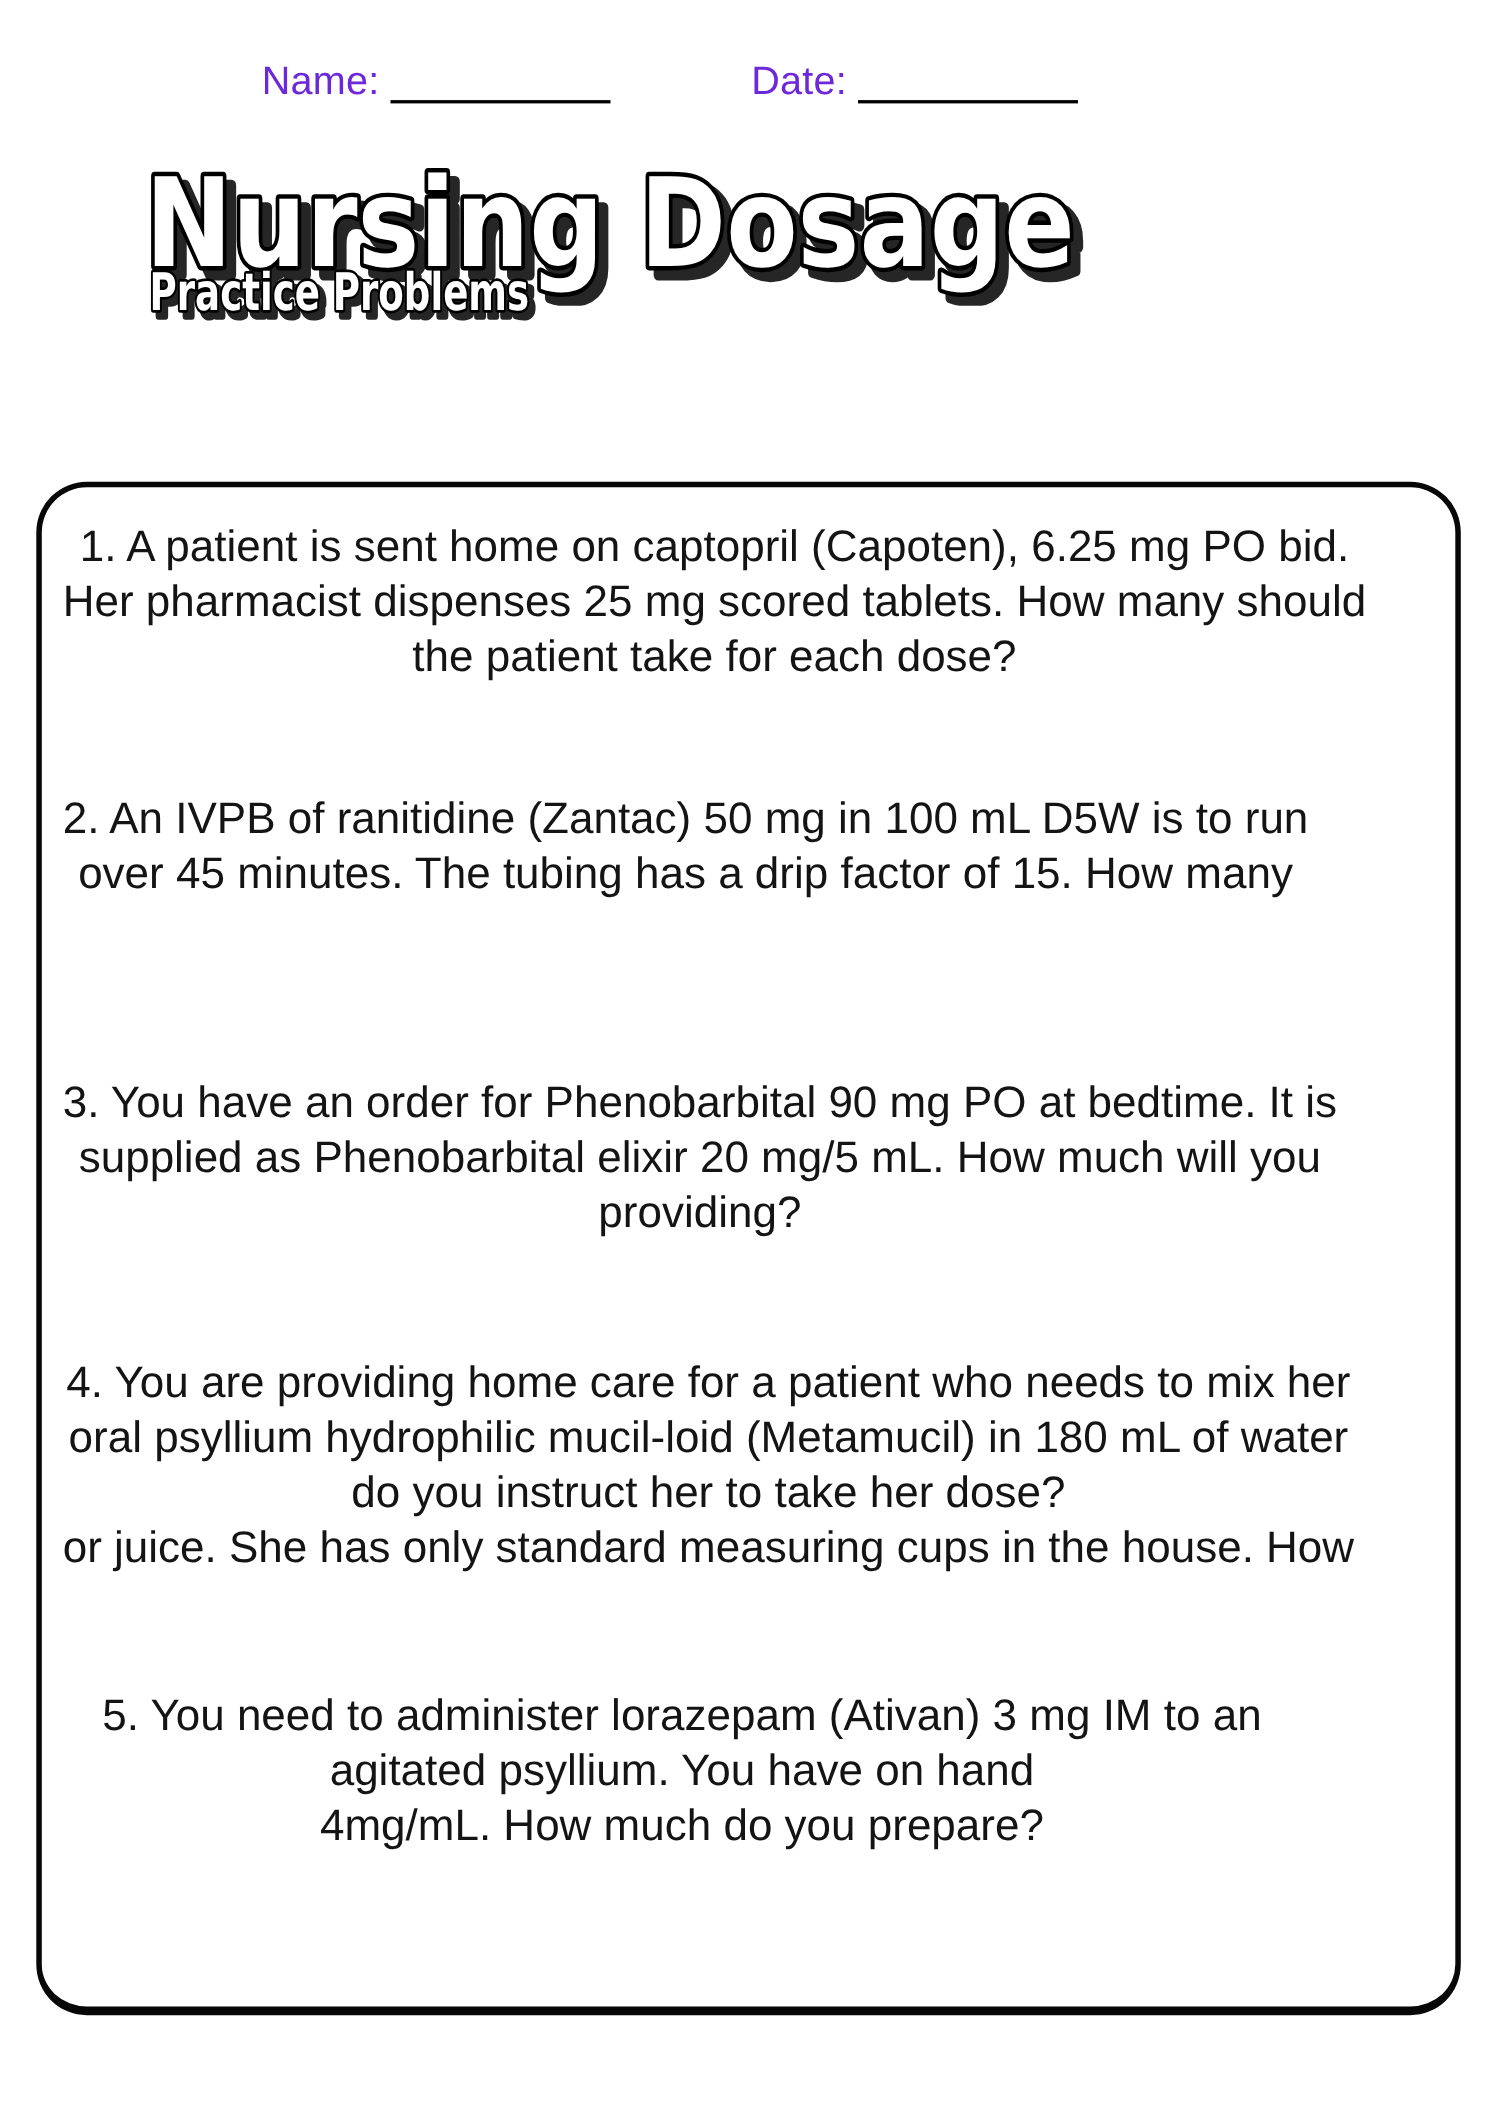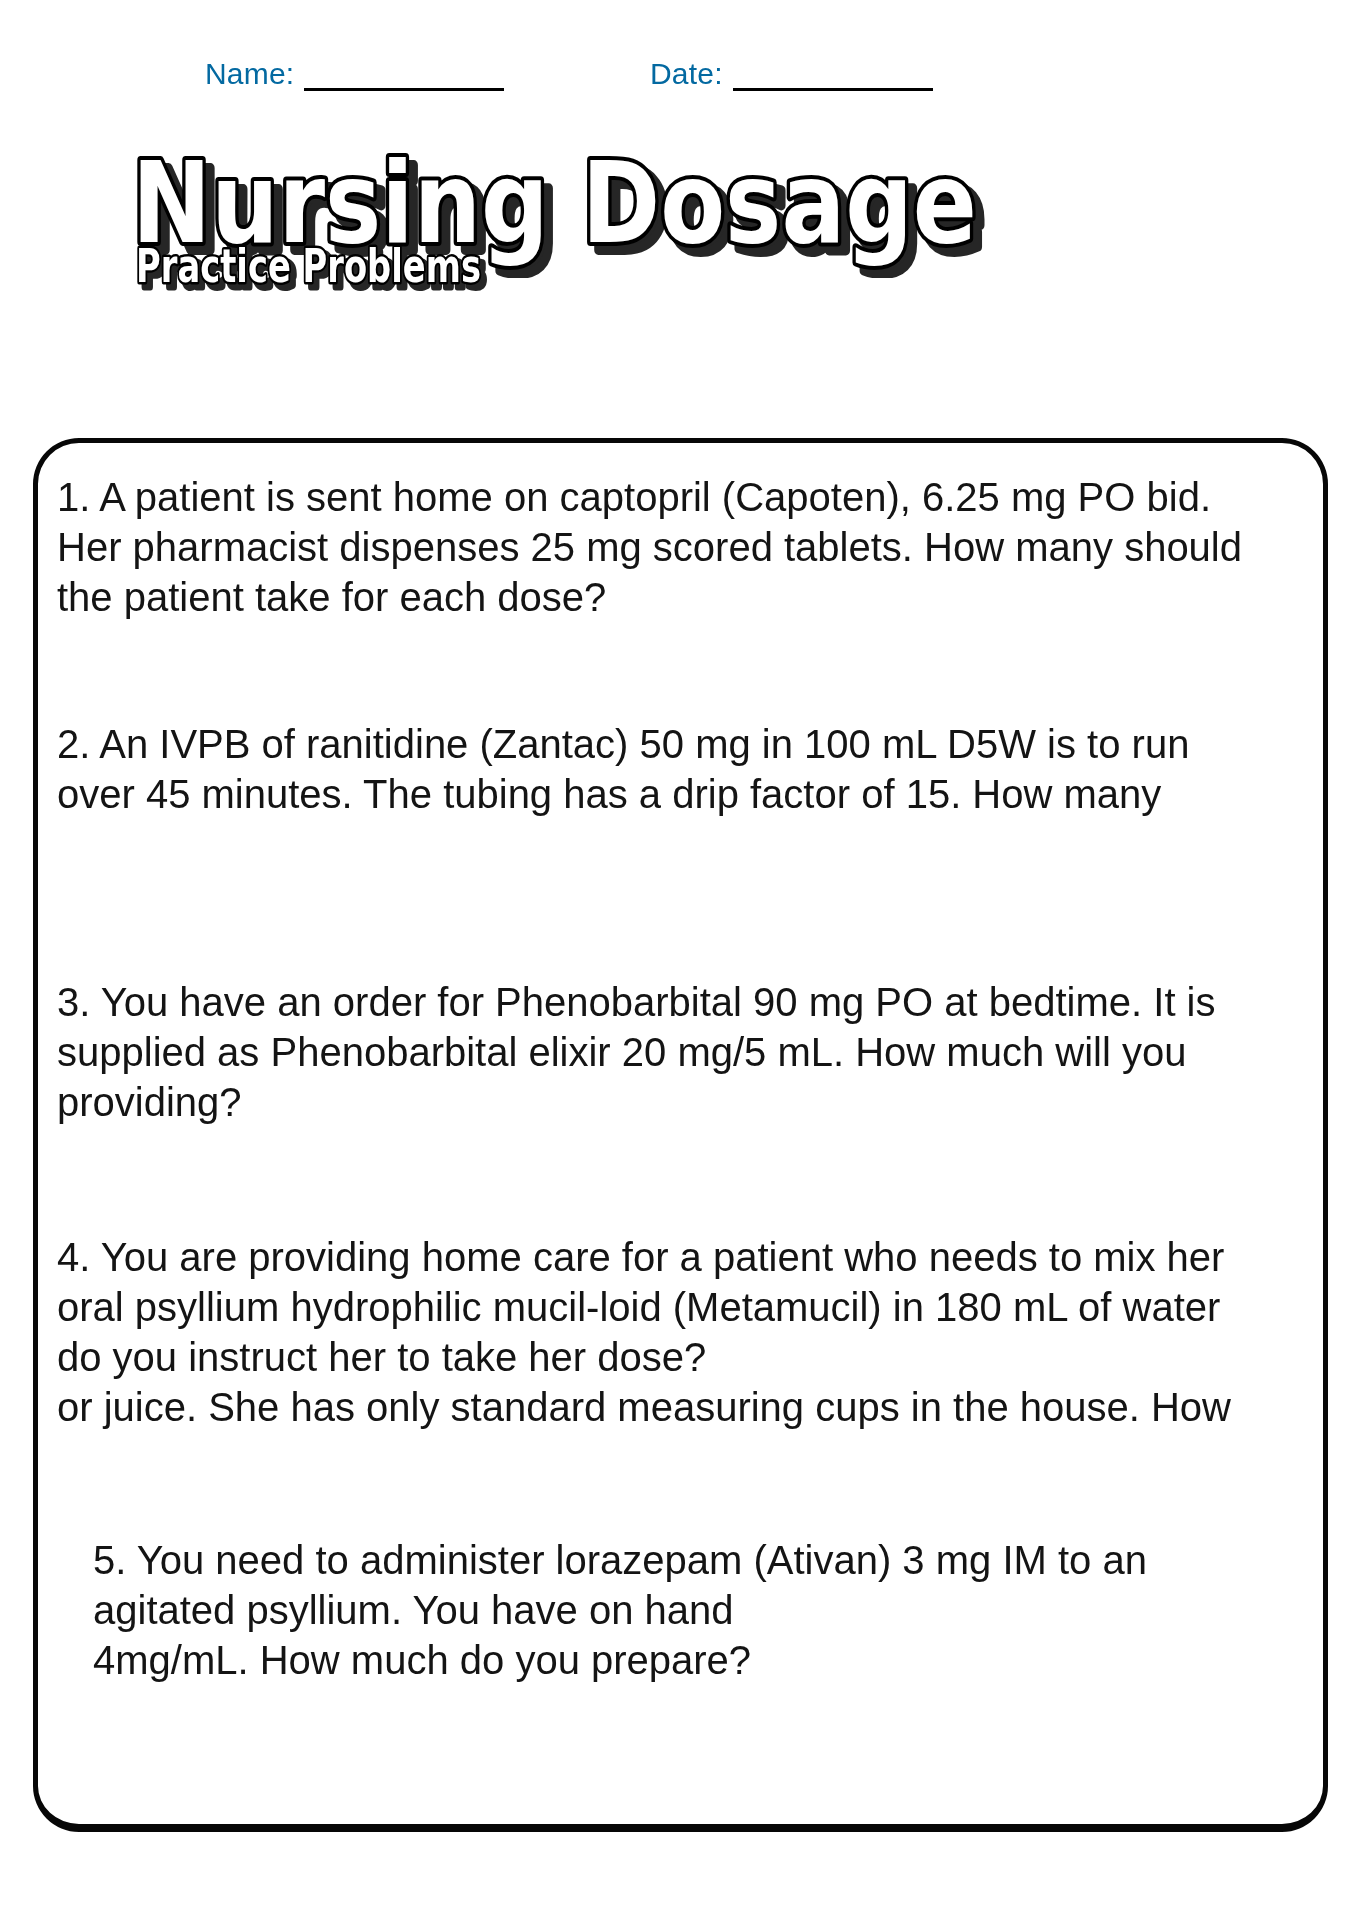--- a/index.html
+++ b/index.html
@@ -13,24 +13,25 @@
     position: relative;
     overflow: hidden;
     font-family: "Liberation Sans", sans-serif;
     color: #121212;
   }
 
   
   .field {
     position: absolute;
     top: 52px;
-    font-size: 30px;
+    font-size: 36px;
     letter-spacing: 0.2px;
     white-space: nowrap;
-    color: #0369a1;
+    color: #6d28d9;
+    margin-left: 33px;
   }
   .field.name { left: 205px; }
   .field.date { left: 650px; }
   .blank-line {
     display: inline-block;
     width: 200px;
     height: 36px;
     border-bottom: 3px solid #000;
     margin-left: 10px;
     vertical-align: bottom;
@@ -68,20 +69,21 @@
     height: 1394px;
     box-sizing: border-box;
     border: 5px solid #070707;
     border-bottom-width: 8px;
     border-radius: 46px;
     background: #ffffff;
   }
   .problem {
     position: absolute;
     left: 19px;
+    text-align: center;
   }
   .problem-line {
     font-size: 40px;
     line-height: 50px;
     height: 50px;
     white-space: pre;
     letter-spacing: 0px;
     color: #141414;
   }
   .p1 { top: 29px; }

